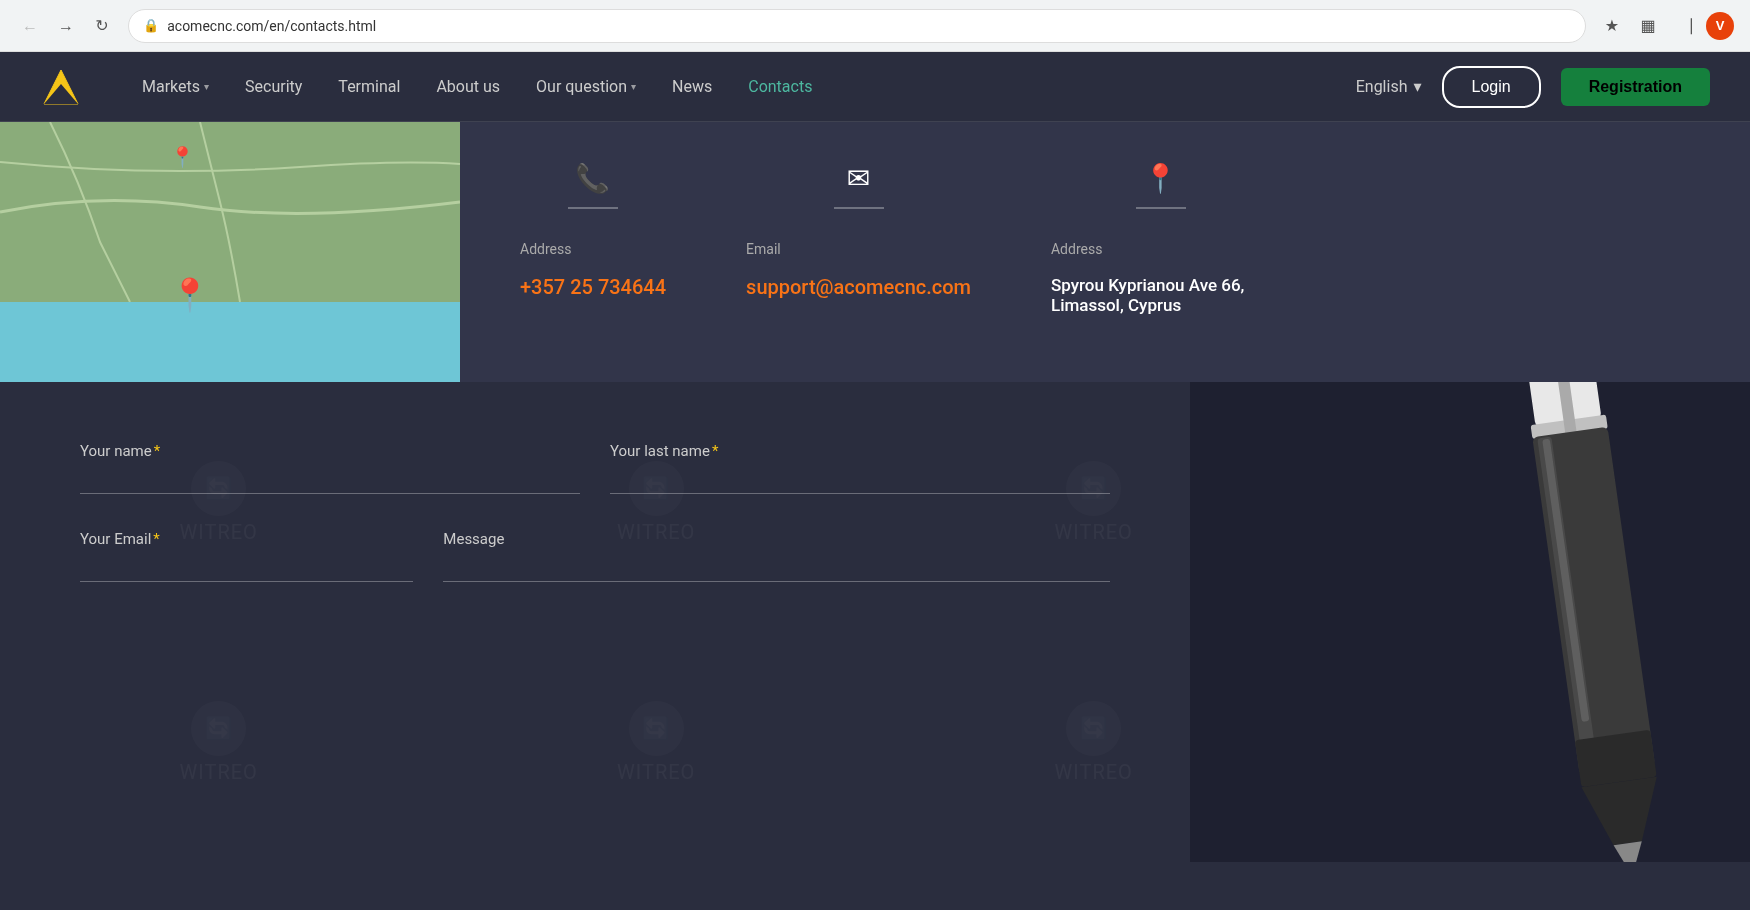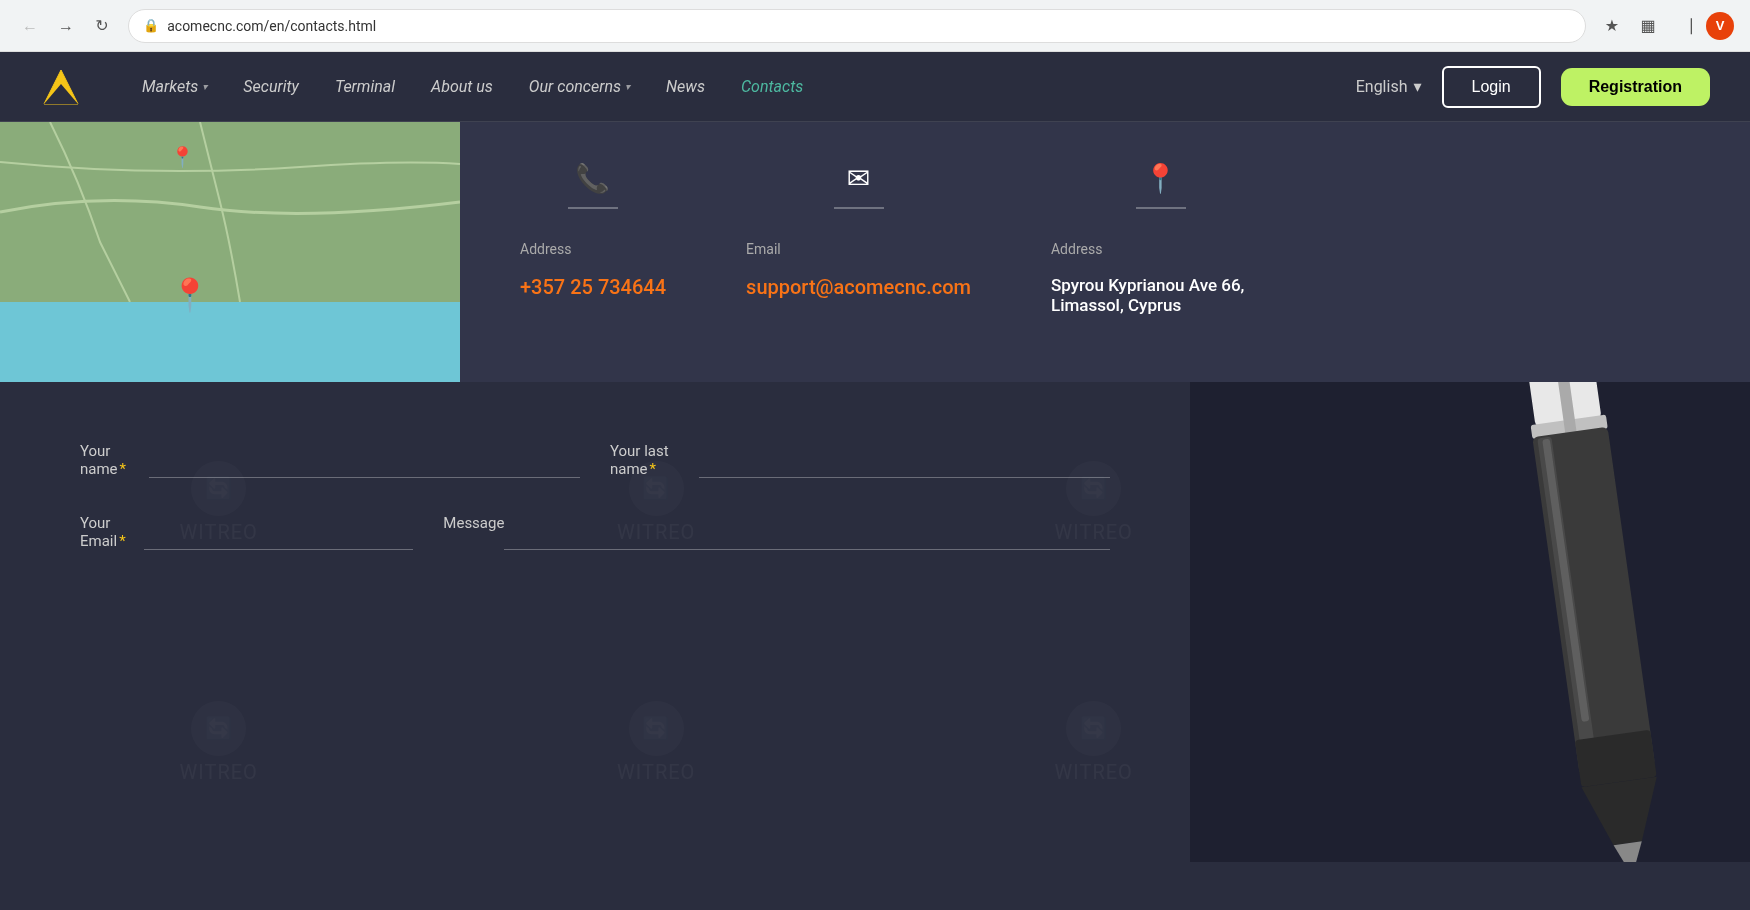--- a/index.html
+++ b/index.html
@@ -120,21 +120,20 @@
     }
     .logo-icon {
       width: 42px;
       height: 42px;
     }
     .navbar-nav {
       display: flex;
       align-items: center;
       gap: 36px;
       flex: 1;
-      font-style: italic;
     }
     .nav-item {
       color: #ccc;
       font-size: 16px;
       cursor: pointer;
       display: flex;
       align-items: center;
       gap: 4px;
       text-decoration: none;
     }
@@ -154,31 +153,31 @@
       gap: 6px;
       color: #ccc;
       font-size: 16px;
       cursor: pointer;
     }
     .login-btn {
       border: 2px solid #fff;
       background: transparent;
       color: #fff;
       padding: 10px 28px;
-      border-radius: 6px;
+      border-radius: 18px;
       font-size: 16px;
       cursor: pointer;
       font-weight: 500;
     }
     .register-btn {
-      background: #bef264;
+      background: #15803d;
       color: #000;
       border: none;
       padding: 10px 28px;
-      border-radius: 11px;
+      border-radius: 6px;
       font-size: 16px;
       cursor: pointer;
       font-weight: 600;
     }
 
     
     .contact-section {
       background: #2a2d3e;
       display: flex;
       min-height: 260px;
@@ -322,21 +321,21 @@
       margin-bottom: 48px;
     }
     .form-row {
       display: flex;
       gap: 30px;
       margin-bottom: 36px;
     }
     .form-field {
       flex: 1;
       display: flex;
-      flex-direction: row;
+      flex-direction: column;
       gap: 0;
     }
     .form-label {
       font-size: 15px;
       color: #ccc;
       font-weight: 400;
     }
     .form-label .required {
       color: #f5c518;
       margin-left: 2px;
@@ -400,21 +399,21 @@
       <a class="nav-item">
         <span>Security</span>
       </a>
       <a class="nav-item">
         <span>Terminal</span>
       </a>
       <a class="nav-item">
         <span>About us</span>
       </a>
       <a class="nav-item">
-        <span>Our concerns</span>
+        <span>Our question</span>
         <span class="nav-chevron">▾</span>
       </a>
       <a class="nav-item">
         <span>News</span>
       </a>
       <a class="nav-item contacts-active">
         <span>Contacts</span>
       </a>
     </div>
     <div class="navbar-right">

